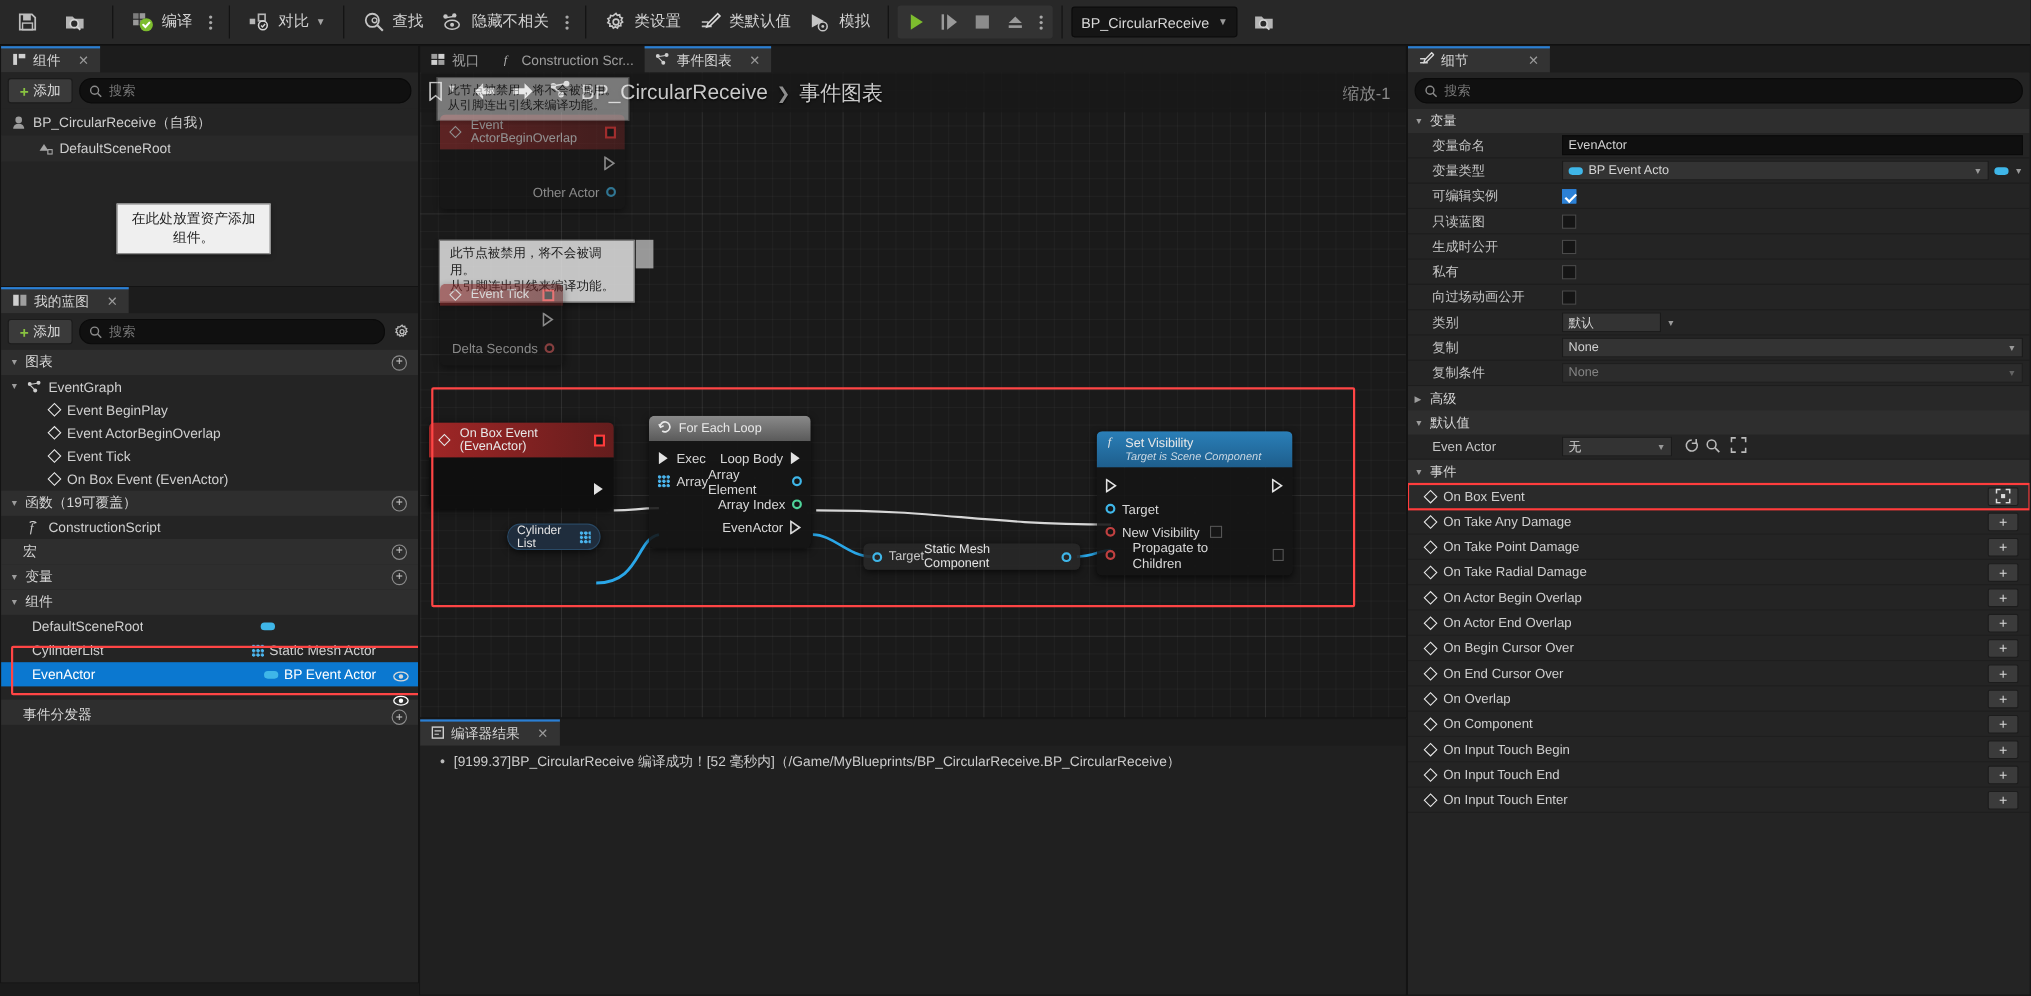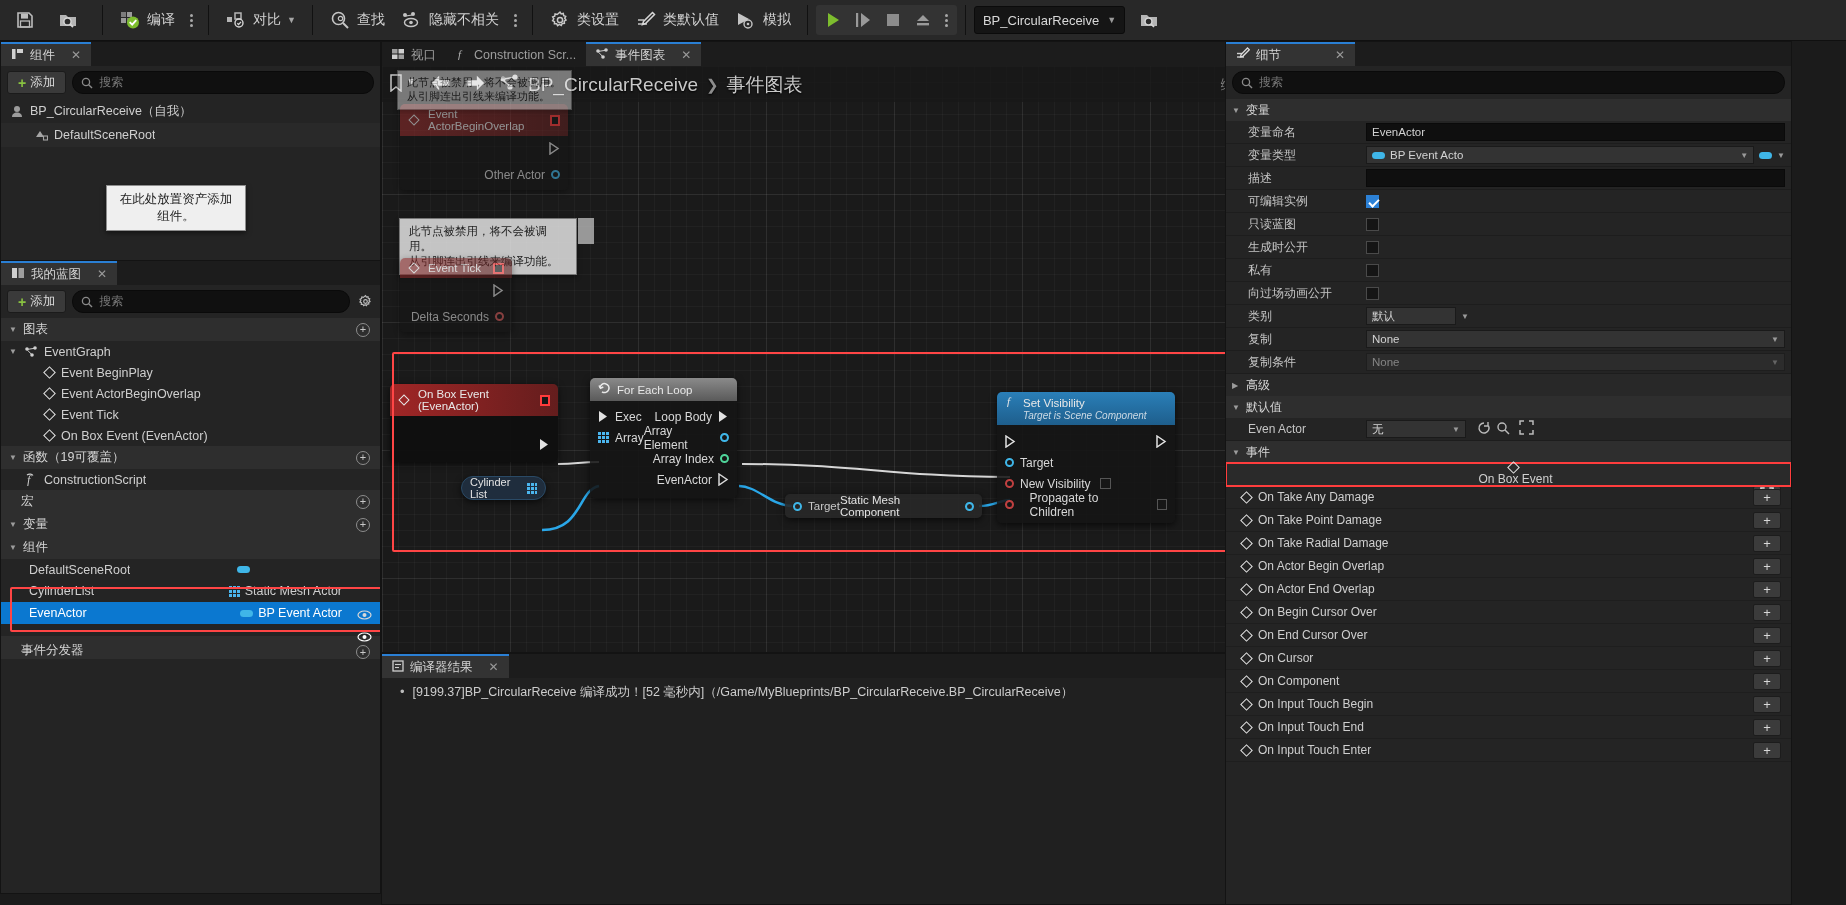--- a/index.html
+++ b/index.html
@@ -113,21 +113,21 @@
   .txtin{flex:1;height:18px;background:#0f0f0f;border:1px solid #0a0a0a;color:#d2d2d2;
          font-size:11.5px;padding:0 5px;display:flex;align-items:center;overflow:hidden;white-space:nowrap;}
   .selin{flex:1;height:18px;background:#333;border:1px solid #1a1a1a;color:#d2d2d2;font-size:11.5px;
          padding:0 5px;display:flex;align-items:center;justify-content:space-between;}
   .cbox{width:13px;height:13px;background:#151515;border:1px solid #4a4a4a;}
   .cbox.on{background:#2c81d6;border-color:#2c81d6;position:relative;}
   .cbox.on:after{content:"";position:absolute;left:3.5px;top:1px;width:4px;height:8px;border:solid #fff;border-width:0 2px 2px 0;transform:rotate(45deg);}
   .ev-row{display:flex;align-items:center;height:23px;padding-left:14px;font-size:12px;color:#cfcfcf;border-bottom:1px solid #1e1e1e;}
   .ev-btn{width:28px;height:17px;background:#3b3b3b;border:1px solid #1c1c1c;border-radius:2px;
           display:flex;align-items:center;justify-content:center;color:#d8d8d8;font-size:13px;margin-left:auto;margin-right:10px;}
-  .ev-row.hl{outline:2px solid #ff3d3d;outline-offset:-1px;background:#2a2a2a;flex-direction:column;}
+  .ev-row.hl{outline:2px solid #ff3d3d;outline-offset:-1px;background:#2a2a2a;}
 
   
   .cr-line{display:flex;gap:8px;padding:6px 10px 0 18px;font-size:12.5px;color:#cdcdcd;}
   .cr-bullet{color:#bbb;font-size:13px;line-height:1.2;}
 
   .tooltip{
     position:absolute;background:#efefef;border:1px solid #8d8d8d;color:#1d1d1d;
     font-size:12.5px;padding:5px 9px;box-shadow:0 2px 5px rgba(0,0,0,.5);
   }
   .nav-arrow{width:26px;height:22px;display:flex;align-items:center;justify-content:center;color:#e4e4e4;font-size:20px;}
@@ -765,21 +765,21 @@
       </div>
     </div>
     <div class="panel-body" style="background:#202020;">
       <div class="cr-line">
         <span class="cr-bullet">•</span>
         <span>[9199.37]BP_CircularReceive 编译成功！[52 毫秒内]（/Game/MyBlueprints/BP_CircularReceive.BP_CircularReceive）</span>
       </div>
     </div>
   </div>
 
-  <div class="panel" style="left:1225px;top:41px;width:567px;height:864px;">
+  <div class="panel" style="left:1279px;top:41px;width:567px;height:864px;">
     <div class="tabstrip">
       <div class="tab" style="min-width:120px;">
         <span>
           <svg width="14" height="13" viewBox="0 0 14 13">
               <line x1="1" y1="10" x2="8" y2="10" stroke="#cfcfcf" stroke-width="1.4"></line>
               <line x1="1" y1="6.5" x2="6" y2="6.5" stroke="#cfcfcf" stroke-width="1.4"></line>
               <path d="M11.5 1l1.8 1.8-6.5 6.5-2.3.6.6-2.3z" fill="none" stroke="#dcdcdc" stroke-width="1.3"></path>
             </svg>
         </span>
         <span>细节</span>
@@ -817,26 +817,20 @@
               <span style="width:13px;height:7px;border-radius:4px;background:#3fb6e8;"></span>
               <span>BP Event Acto</span>
             </span>
             <span style="font-size:8px;color:#9a9a9a;">▼</span>
           </span>
           <span style="width:13px;height:7px;border-radius:4px;background:#3fb6e8;"></span>
           <span style="font-size:8px;color:#9a9a9a;">▼</span>
         </div>
       </div>
 
-      <div class="det-row">
-        <div class="det-name">描述</div>
-        <div class="det-val">
-          <span class="txtin"></span>
-        </div>
-      </div>
 
       <div class="det-row">
         <div class="det-name">可编辑实例</div>
         <div class="det-val">
             <span class="cbox on"></span>
           </div>
       </div>
       <div class="det-row">
         <div class="det-name">只读蓝图</div>
         <div class="det-val">
@@ -974,21 +968,21 @@
             <span>On Begin Cursor Over</span>
             <span class="ev-btn">+</span>
           </div>
           <div class="ev-row">
             <span class="diamond"></span>
             <span>On End Cursor Over</span>
             <span class="ev-btn">+</span>
           </div>
           <div class="ev-row">
             <span class="diamond"></span>
-            <span>On Cursor</span>
+            <span>On Overlap</span>
             <span class="ev-btn">+</span>
           </div>
           <div class="ev-row">
             <span class="diamond"></span>
             <span>On Component</span>
             <span class="ev-btn">+</span>
           </div>
           <div class="ev-row">
             <span class="diamond"></span>
             <span>On Input Touch Begin</span>

